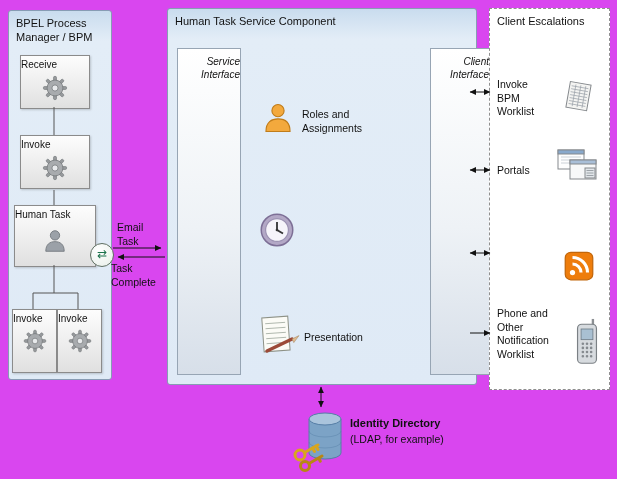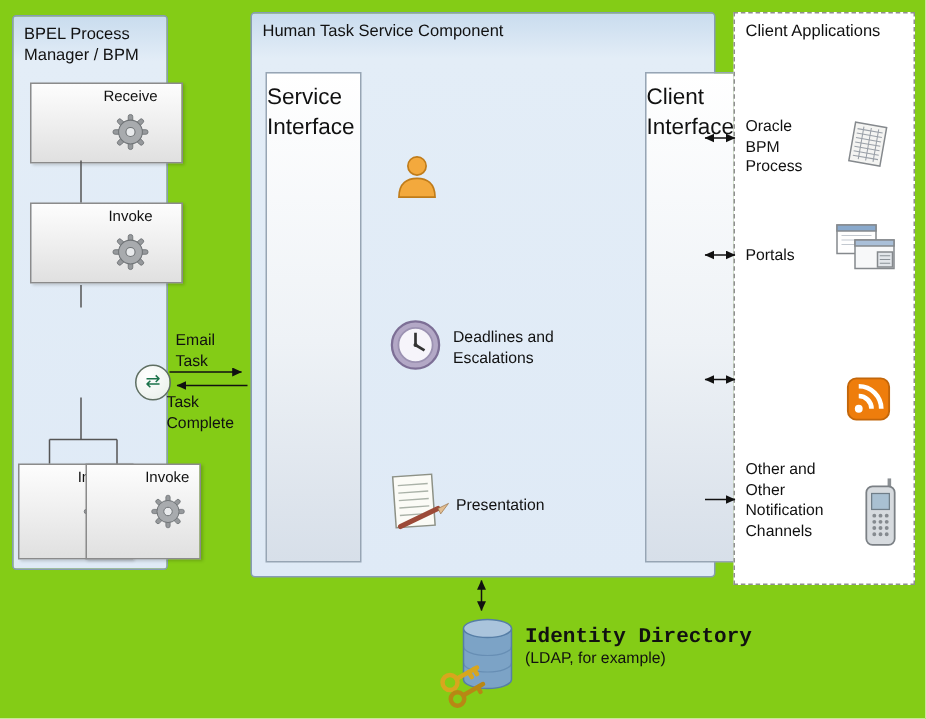--- a/index.html
+++ b/index.html
@@ -1,36 +1,36 @@
 <!DOCTYPE html>
 <html><head>
 <meta charset="utf-8">
 <style>
   html,body{margin:0;padding:0;background:#fff;}
-  .canvas{position:relative;width:617px;height:479px;background:#84cc16;
+  .canvas{position:relative;width:617px;height:479px;background:#d946ef;
           font-family:"Liberation Sans", sans-serif;color:#111;overflow:hidden;}
   .panel{position:absolute;border:1px solid #879cb4;border-radius:3px;
          background:linear-gradient(180deg,#c9dcee 0px,#e3edf7 30px,#dfeaf6 100%);}
   .panel-title{padding:5px 7px;font-size:11px;line-height:1.3;}
   .dashed-panel{position:absolute;border:1px dashed #8f8f8f;background:#ffffff;}
   .node{position:absolute;border:1px solid #8b8b8b;background:linear-gradient(180deg,#fdfdfd,#ececec 60%,#e0e0e0);
-        text-align:center;box-shadow:1px 1px 2px rgba(0,0,0,.18);padding-left:32px;}
+        text-align:left;box-shadow:1px 1px 2px rgba(0,0,0,.18);}
   .node-label{padding-top:3px;font-size:10px;}
   .gear{display:block;margin:4px auto 0;}
   .col{position:absolute;border:1px solid #97a5b4;
        background:linear-gradient(180deg,#ffffff,#eef2f6 55%,#d7dfe9);
-       text-align:left;font-size:15px;}
+       text-align:right;font-size:10px;font-style:italic;}
   .col-title{padding-top:6px;line-height:1.3;}
   .lbl{position:absolute;font-size:10.5px;line-height:1.3;}
   .icon{position:absolute;}
   .sync{position:absolute;width:22px;height:22px;border-radius:50%;border:1px solid #5f6f62;
         background:radial-gradient(circle at 35% 30%,#ffffff,#e7eee8);text-align:center;
         line-height:21px;font-size:12px;color:#1c734c;z-index:5;}
   .overlay{position:absolute;left:0;top:0;pointer-events:none;}
-  .id-title{position:absolute;font-weight:bold;font-size:14px;font-family:Liberation Mono, monospace;}
+  .id-title{position:absolute;font-weight:bold;font-size:11px;}
   .id-sub{position:absolute;font-size:10.5px;}
 </style>
 </head>
 <body>
 
 <div class="canvas">
 
   <svg width="0" height="0" style="position:absolute">
     <defs>
       <symbol id="sym-gear" viewBox="0 0 24 24">
@@ -120,20 +120,26 @@
       </svg>
   </div>
 
   <div class="node" style="left:20px;top:135px;width:68px;height:52px">
     <div class="node-label">Invoke</div>
     <svg class="gear" width="28" height="28">
         <use href="#sym-gear"></use>
       </svg>
   </div>
 
+  <div class="node" style="left:14px;top:205px;width:80px;height:60px">
+    <div class="node-label">Human Task</div>
+    <svg class="gear" width="26" height="34" viewBox="0 0 24 24">
+      <use href="#sym-person" fill="#9ba1a8" stroke="#70767c" stroke-width="0.8"></use>
+    </svg>
+  </div>
 
   <div class="node" style="left:12px;top:309px;width:43px;height:62px">
     <div class="node-label">Invoke</div>
     <svg class="gear" width="26" height="26">
         <use href="#sym-gear"></use>
       </svg>
   </div>
 
   <div class="node" style="left:57px;top:309px;width:43px;height:62px">
     <div class="node-label">Invoke</div>
@@ -156,50 +162,50 @@
   </div>
 
 
   <div class="col" style="left:430px;top:48px;width:58px;height:325px">
     <div class="col-title">Client Interface</div>
   </div>
 
   <svg class="icon" style="left:261px;top:98px" width="34" height="40" viewBox="0 0 24 24">
     <use href="#sym-person" fill="#f3a93d" stroke="#c07c1a" stroke-width="0.8"></use>
   </svg>
+  <div class="lbl" style="left:302px;top:108px;width:86px">Roles and Assignments</div>
 
   <svg class="icon" style="left:259px;top:212px" width="36" height="36">
       <use href="#sym-clock"></use>
     </svg>
-  <div class="lbl" style="left:302px;top:219px;width:86px">Deadlines and Escalations</div>
 
   <svg class="icon" style="left:256px;top:313px" width="44" height="44">
       <use href="#sym-notepad"></use>
     </svg>
   <div class="lbl" style="left:304px;top:331px;width:86px">Presentation</div>
 
   <div class="dashed-panel" style="left:489px;top:8px;width:119px;height:380px">
-    <div class="panel-title">Client Applications</div>
-  </div>
-
-  <div class="lbl" style="left:497px;top:78px;width:52px">Oracle BPM Process</div>
+    <div class="panel-title">Client Escalations</div>
+  </div>
+
+  <div class="lbl" style="left:497px;top:78px;width:52px">Invoke BPM Worklist</div>
   <svg class="icon" style="left:560px;top:78px" width="36" height="36">
       <use href="#sym-worklist"></use>
     </svg>
 
   <div class="lbl" style="left:497px;top:164px;width:60px">Portals</div>
   <svg class="icon" style="left:556px;top:148px" width="44" height="40">
       <use href="#sym-portals"></use>
     </svg>
 
   <svg class="icon" style="left:564px;top:251px" width="30" height="30">
       <use href="#sym-rss"></use>
     </svg>
 
-  <div class="lbl" style="left:497px;top:307px;width:68px">Other and Other Notification Channels</div>
+  <div class="lbl" style="left:497px;top:307px;width:68px">Phone and Other Notification Worklist</div>
   <svg class="icon" style="left:574px;top:318px" width="26" height="48">
       <use href="#sym-phone"></use>
     </svg>
 
   <svg class="icon" style="left:288px;top:406px" width="62" height="68">
       <use href="#sym-identity"></use>
     </svg>
   <div class="id-title" style="left:350px;top:417px">Identity Directory</div>
   <div class="id-sub" style="left:350px;top:433px">(LDAP, for example)</div>
 

